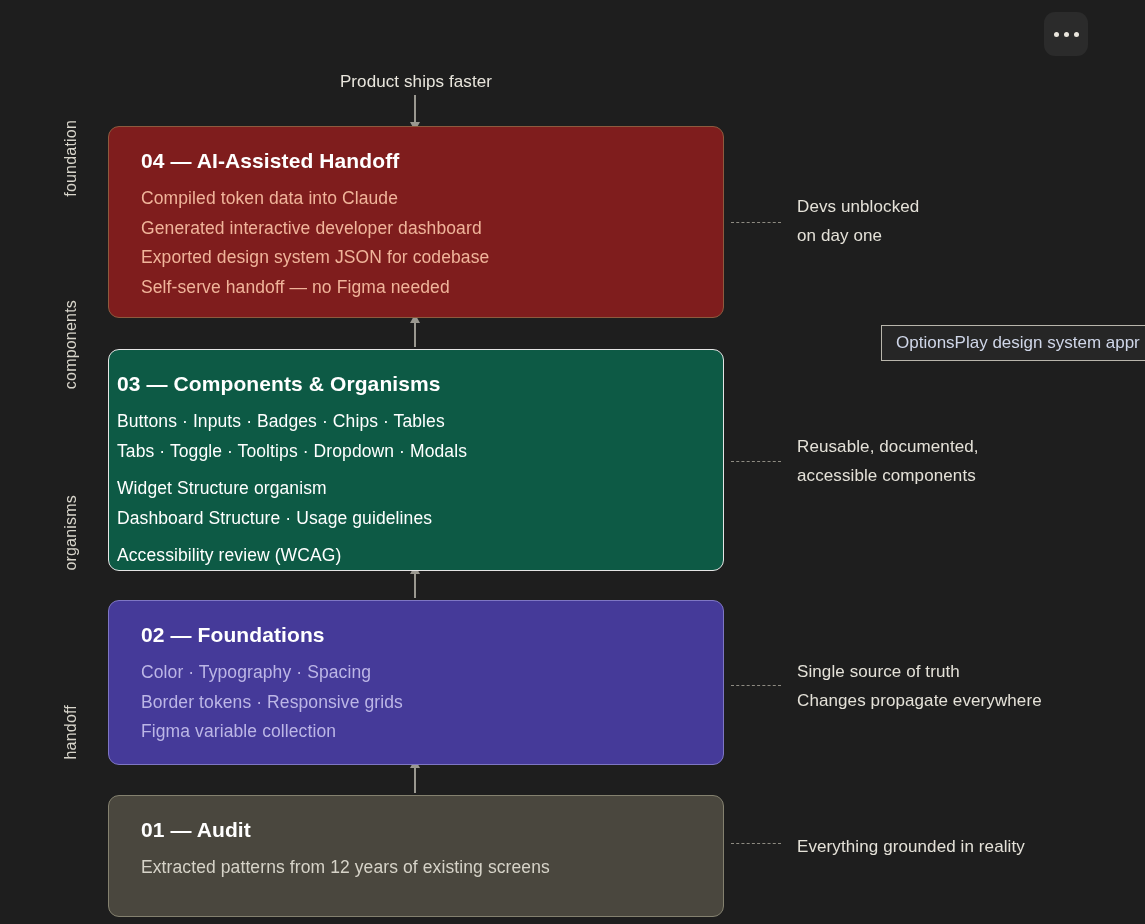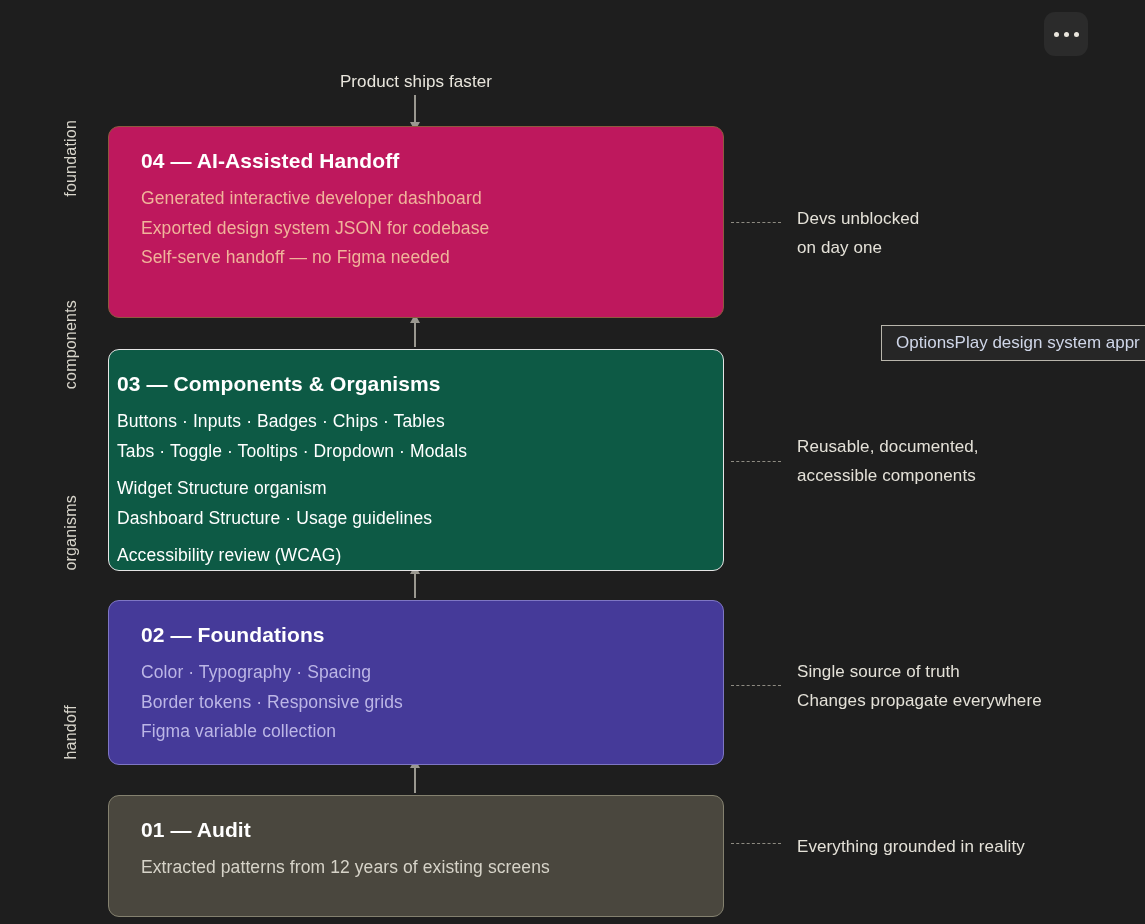--- a/index.html
+++ b/index.html
@@ -94,21 +94,21 @@
     margin-bottom: 11px;
     letter-spacing: .1px;
   }
   .stage .line {
     font-size: 17.5px;
     line-height: 29.5px;
     letter-spacing: .1px;
   }
   .stage .line.gap { margin-top: 8px; }
 
-  #stage-04 { top: 126px;  height: 192px; background: #be185d; border: 1px solid #8d5a3e; }
+  #stage-04 { top: 126px;  height: 192px; background: #7f1d1d; border: 1px solid #8d5a3e; }
   #stage-04 .line { color: #f0b49a; }
 
   #stage-03 { top: 349px;  height: 222px; background: #0d5a45; border: 1px solid #e5e5e5; padding-left: 8px; }
   #stage-03 .line { color: #ffffff; }
 
   #stage-02 { top: 600px;  height: 165px; background: #453a99; border: 1px solid #7e76c4; }
   #stage-02 .line { color: #bcb6e6; }
 
   #stage-01 { top: 795px;  height: 122px;  background: #4a473e; border: 1px solid #84816f; }
   #stage-01 .line { color: #d6d3c8; }
@@ -186,20 +186,21 @@
       <span class="head"></span>
     </div>
 
   <div class="vlabel" style="top:120px;">foundation</div>
   <div class="vlabel" style="top:300px;">components</div>
   <div class="vlabel" style="top:495px;">organisms</div>
   <div class="vlabel" style="top:705px;">handoff</div>
 
   <div class="stage" id="stage-04">
     <div class="title">04 — AI-Assisted Handoff</div>
+    <div class="line">Compiled token data into Claude</div>
     <div class="line">Generated interactive developer dashboard</div>
     <div class="line">Exported design system JSON for codebase</div>
     <div class="line">Self-serve handoff — no Figma needed</div>
   </div>
 
   <div class="stage" id="stage-03">
     <div class="title">03 — Components &amp; Organisms</div>
     <div class="line">Buttons · Inputs · Badges · Chips · Tables</div>
     <div class="line">Tabs · Toggle · Tooltips · Dropdown · Modals</div>
     <div class="line gap">Widget Structure organism</div>
@@ -217,21 +218,21 @@
   <div class="stage" id="stage-01">
     <div class="title">01 — Audit</div>
     <div class="line">Extracted patterns from 12 years of existing screens</div>
   </div>
 
   <div class="leader" style="top:222px;"></div>
   <div class="leader" style="top:461px;"></div>
   <div class="leader" style="top:685px;"></div>
   <div class="leader" style="top:843px;"></div>
 
-  <div class="annot" style="top:204px;">
+  <div class="annot" style="top:192px;">
     <div>Devs unblocked</div>
     <div>on day one</div>
   </div>
   <div class="annot" style="top:432px;">
     <div>Reusable, documented,</div>
     <div>accessible components</div>
   </div>
   <div class="annot" style="top:657px;">
     <div>Single source of truth</div>
     <div>Changes propagate everywhere</div>

